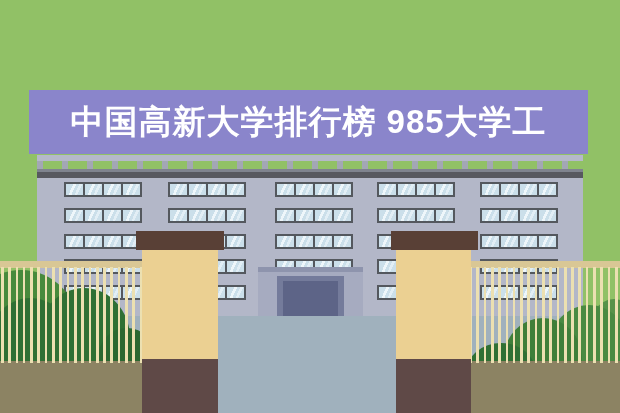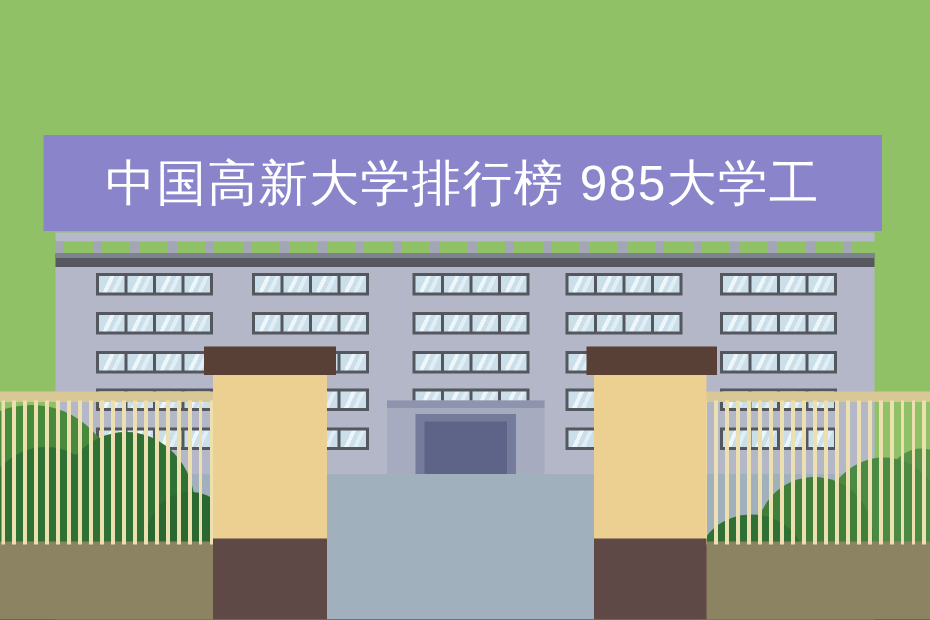--- a/index.html
+++ b/index.html
@@ -3,21 +3,21 @@
 <meta charset="utf-8">
 <style>
   html,body{margin:0;padding:0;background:#222;font-family:"Liberation Sans",sans-serif;}
   .stage{width:620px;height:413px;position:relative;overflow:hidden;margin:0 auto;}
   .scene{position:absolute;inset:0;background:var(--background-green,#91c166);}
   .abs{position:absolute;}
 
   
   .banner{left:29px;top:90px;width:559px;height:64px;background:var(--banner-purple,#8a85cb);
           display:flex;align-items:center;justify-content:center;}
-  .banner-title{color:var(--title-text,#ffffff);font-size:33px;font-weight:normal;
+  .banner-title{color:var(--title-text,#ffffff);font-size:33px;font-weight:bold;
           letter-spacing:1px;white-space:nowrap;line-height:64px;}
 
   
   .parapet-rail{left:37px;top:155px;width:546px;height:6px;background:var(--parapet-gray,#b5b9c9);}
   .parapet-posts{left:37px;top:161px;width:546px;height:8px;
           background:repeating-linear-gradient(90deg,var(--parapet-post,#a3a7b5) 0 6px,transparent 6px 25px);}
   .roofline{left:37px;top:169px;width:546px;height:9px;background:var(--roofline,#57585f);
           border-top:3px solid var(--roof-shadow,#7f838e);box-sizing:border-box;}
 
   

